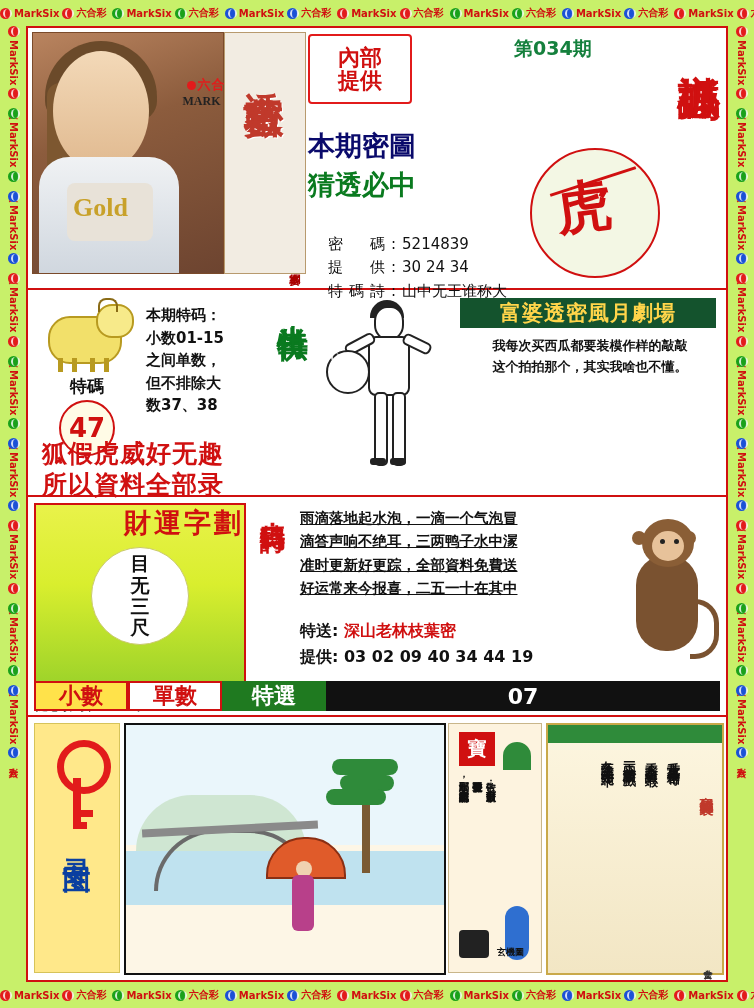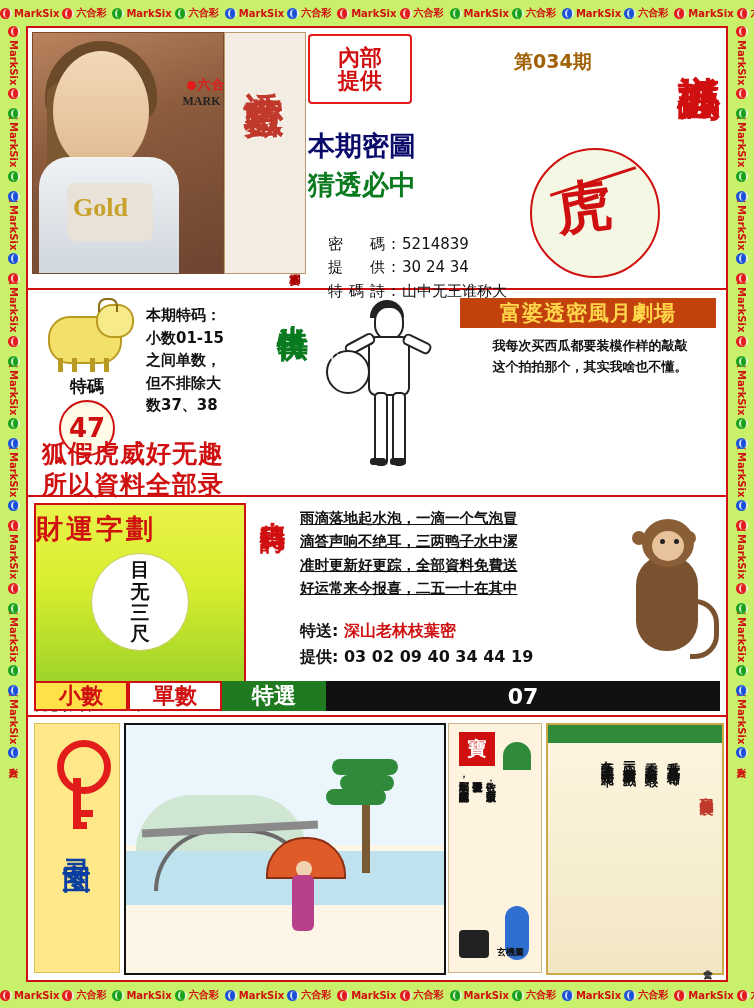--- a/index.html
+++ b/index.html
@@ -84,21 +84,21 @@
     writing-mode:vertical-rl;text-orientation:upright;
     position:absolute;right:4px;bottom:8px;font:bold 11px "DejaVu Sans",sans-serif;color:#a00;
   }
   .neibu{
     position:absolute;left:280px;top:6px;width:100px;height:66px;
     border:2px solid #e21b1b;border-radius:4px;background:#fff;
     display:flex;flex-direction:column;align-items:center;justify-content:center;
     font:bold 22px "DejaVu Sans",sans-serif;color:#d01010;line-height:1.05;
   }
   .issue{
-    position:absolute;left:486px;top:21px;font:bold 19px "DejaVu Sans",sans-serif;color:#a16207;
+    position:absolute;left:486px;top:8px;font:bold 19px "DejaVu Sans",sans-serif;color:#15803d;
   }
   .result{
     position:absolute;left:288px;top:78px;font:bold 14px "DejaVu Sans",sans-serif;color:#d01010;
     white-space:nowrap;
   }
   .mitu{position:absolute;left:280px;top:98px;font:bold 27px "DejaVu Sans",sans-serif;color:#0a0a6b;line-height:1.45;}
   .mitu .l2{color:#0a7a1f;}
   .info{position:absolute;left:300px;top:205px;font:15px "DejaVu Sans",sans-serif;color:#111;line-height:1.55;}
   .info .lbl{letter-spacing:6px;}
   .circle-seal{
@@ -153,21 +153,21 @@
   .girl .torso{position:absolute;left:48px;top:38px;width:38px;height:56px;border:2px solid #222;border-radius:8px;background:#fff;}
   .girl .legL{position:absolute;left:54px;top:94px;width:10px;height:70px;background:#fff;border:2px solid #222;border-radius:5px;}
   .girl .legR{position:absolute;left:72px;top:94px;width:10px;height:70px;background:#fff;border:2px solid #222;border-radius:5px;}
   .girl .armL{position:absolute;left:24px;top:40px;width:28px;height:8px;border:2px solid #222;border-radius:5px;background:#fff;transform:rotate(-28deg);}
   .girl .armR{position:absolute;left:82px;top:40px;width:26px;height:8px;border:2px solid #222;border-radius:5px;background:#fff;transform:rotate(26deg);}
   .girl .ball{position:absolute;left:6px;top:52px;width:40px;height:40px;border-radius:50%;border:2px solid #222;background:#fff;}
   .girl .shoeL{position:absolute;left:50px;top:160px;width:16px;height:7px;background:#222;border-radius:3px;}
   .girl .shoeR{position:absolute;left:70px;top:160px;width:16px;height:7px;background:#222;border-radius:3px;}
   .theatre{
     position:absolute;left:432px;top:8px;width:256px;height:30px;
-    background:#c2410c;color:#ffd54a;display:flex;align-items:center;justify-content:center;
+    background:#14532d;color:#ffd54a;display:flex;align-items:center;justify-content:center;
     font:bold 21px "DejaVu Sans",sans-serif;letter-spacing:1px;
   }
   .theatre-text{
     position:absolute;left:436px;top:46px;width:252px;
     font:bold 13px "DejaVu Sans",sans-serif;color:#111;line-height:1.6;text-align:center;
   }
   .grid-bg{
     position:absolute;left:432px;top:42px;width:256px;height:152px;
     background-image:linear-gradient(#eee 1px,transparent 1px),linear-gradient(90deg,#eee 1px,transparent 1px);
     background-size:11px 11px;
@@ -175,21 +175,21 @@
   }
 
   
   .sec3{position:relative;height:218px;border-bottom:2px solid #d01010;}
   .cai-box{
     position:absolute;left:6px;top:6px;width:208px;height:176px;
     background:linear-gradient(180deg,#e9f24a 0%,#d9ee2e 45%,#9fd42a 100%);
     border:2px solid #d01010;
   }
   .cai-title{
-    margin-top:6px;text-align:left;font:bold 27px "DejaVu Sans",sans-serif;color:#d01010;
+    margin-top:0;text-align:right;font:bold 27px "DejaVu Sans",sans-serif;color:#d01010;
     letter-spacing:3px;
   }
   .cai-ellipse{
     margin:6px auto 0;width:96px;height:96px;border-radius:50%;background:#fff;border:1px solid #c9c96a;
     display:flex;flex-direction:column;align-items:center;justify-content:center;
     font:bold 19px "DejaVu Sans",sans-serif;color:#111;line-height:1.12;
   }
   .cai-foot{
     position:absolute;left:8px;top:184px;width:206px;
     font:bold 12px "DejaVu Sans",sans-serif;color:#111;line-height:1.4;

